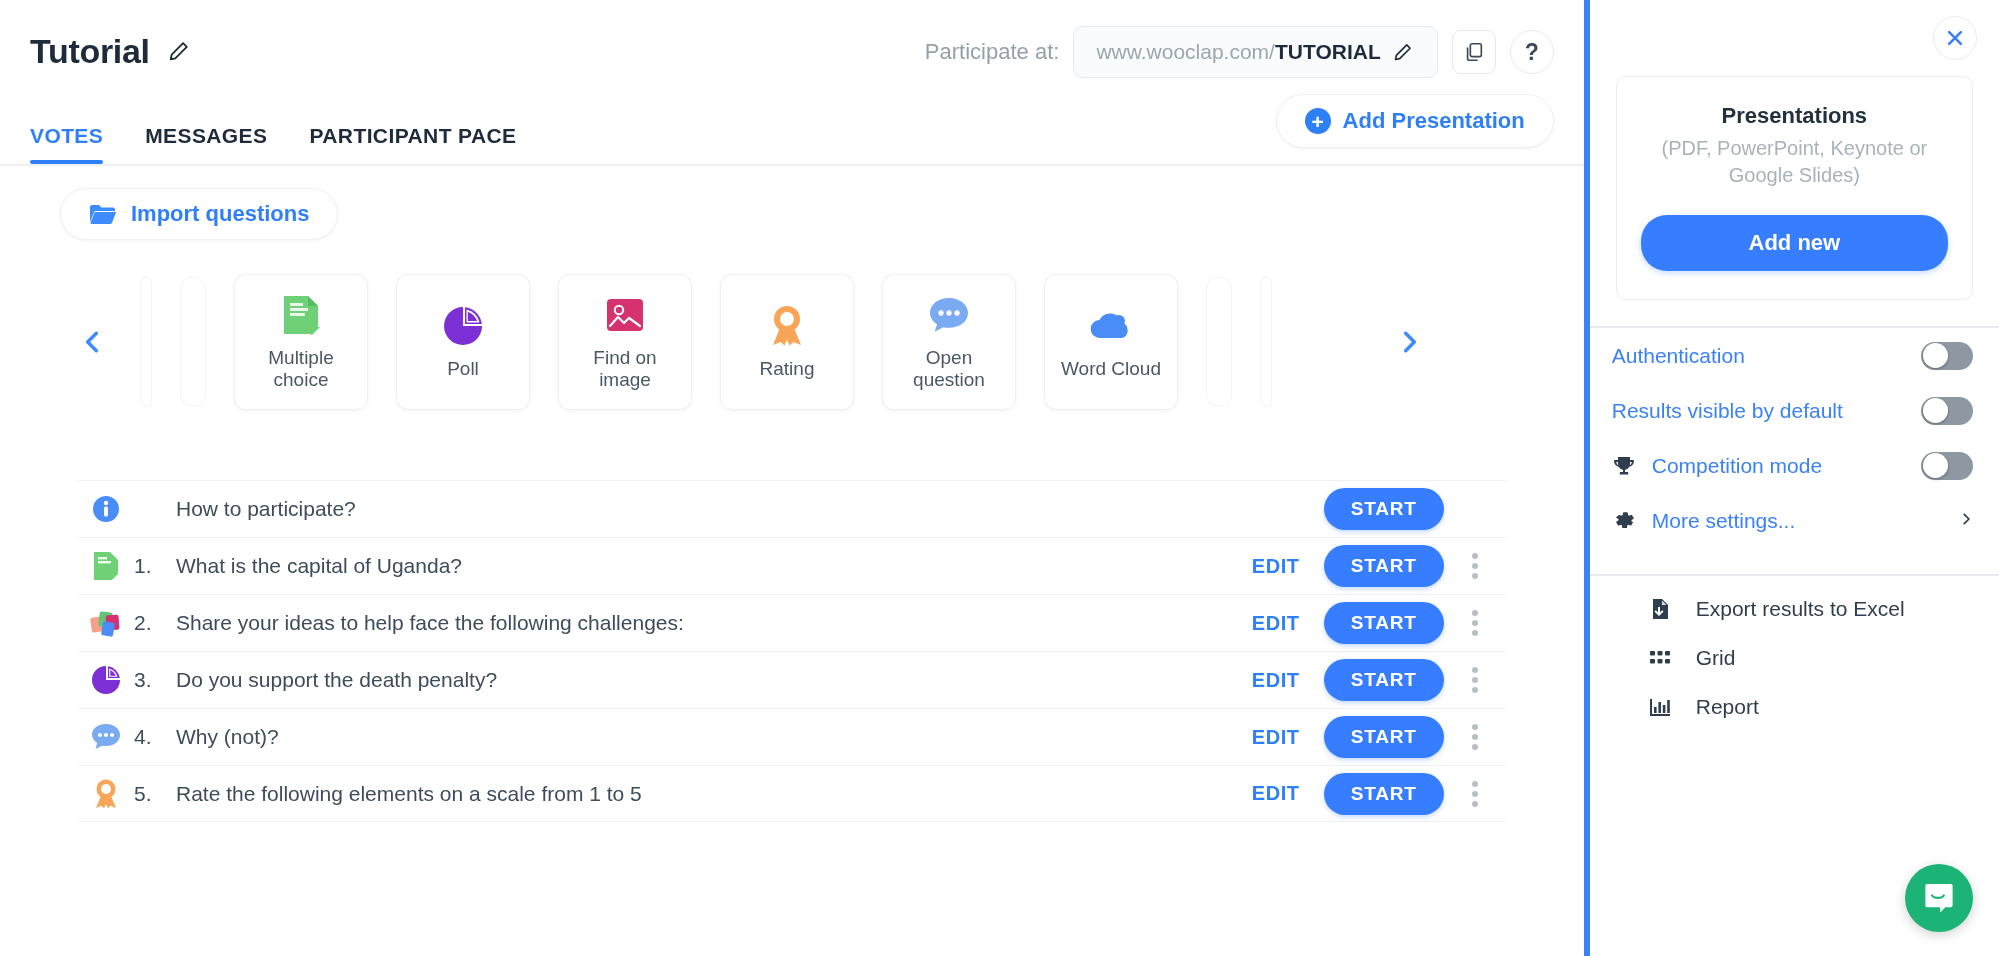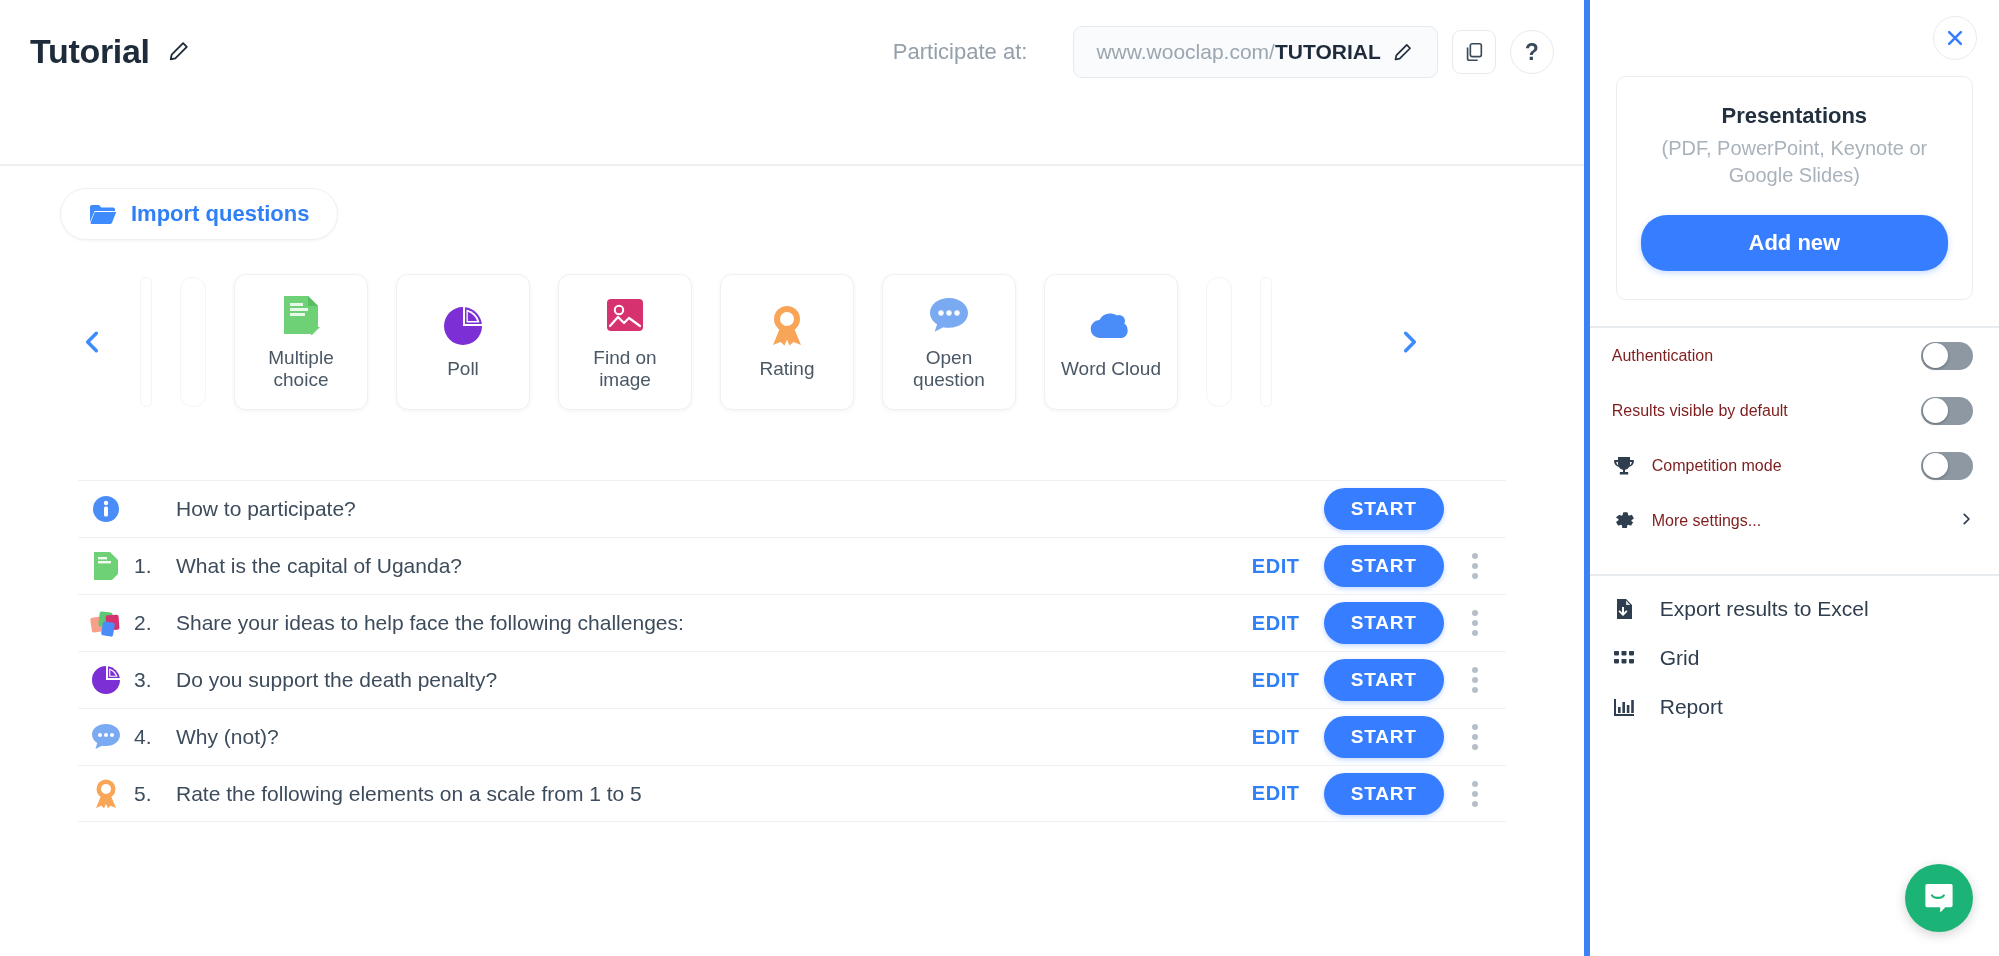--- a/index.html
+++ b/index.html
@@ -52,21 +52,20 @@
   .participate-label {
     font-size: 22px; color: #93a0ab; white-space: nowrap;
   }
   .url-box {
     display: flex; align-items: center; gap: 12px;
     background: #fafbfc;
     border: 1.5px solid #e6eaee;
     border-radius: 9px;
     padding: 12px 22px;
     height: 52px;
-    margin-left: 32px;
   }
   .url-text { font-size: 21px; color: #9aa6b1; white-space: nowrap; }
   .url-text b { color: #1d2b3a; font-weight: bold; }
   .url-pencil { width: 22px; height: 22px; display:flex; align-items:center; }
   .url-pencil svg { width: 20px; height: 20px; }
   .icon-btn {
     width: 44px; height: 44px;
     border: 1.5px solid #e6eaee;
     border-radius: 9px;
     display: flex; align-items: center; justify-content: center;
@@ -263,41 +262,41 @@
 
   .toggles { padding: 0 0 0 0; }
   .srow {
     display: flex; align-items: center;
     height: 55px;
     padding: 0 26px 0 22px;
     position: relative;
   }
   .srow .sicon { width: 40px; display:flex; align-items:center; }
   .srow .sicon svg { width: 24px; height: 24px; }
-  .srow .slabel { flex: 1 1 auto; font-size: 16px; color: #7f1d1d; }
+  .srow .slabel { flex: 1 1 auto; font-size: 21px; color: #3b82f6; }
   .srow.highlight {
     outline: 5px solid #f8281e;
     outline-offset: -2px;
     z-index: 3; background: #fff;
   }
   .toggle {
     width: 52px; height: 28px; border-radius: 14px;
     background: #8d98a3; position: relative; cursor: pointer;
     flex: 0 0 auto;
   }
   .toggle .knob {
     position: absolute; top: 1.5px; left: 1.5px;
     width: 25px; height: 25px; border-radius: 50%;
     background: #fff; box-shadow: 0 1px 3px rgba(0,0,0,0.3);
   }
   .toggle.on { background: #9ec2ff; }
   .toggle.on .knob { left: auto; right: -2px; top: -1px; width: 30px; height: 30px; background: #377dff; box-shadow: 0 1px 4px rgba(0,0,0,0.25); }
   .chev-right svg { width: 14px; height: 20px; }
 
-  .menu { padding-top: 8px; }
+  .menu { padding-top: 8px; padding-left: 36px; }
   .mrow {
     display: flex; align-items: center;
     height: 49px; padding: 0 26px 0 22px;
     cursor: pointer;
   }
   .mrow .micon { width: 48px; display: flex; align-items: center; }
   .mrow .micon svg { width: 24px; height: 24px; }
   .mrow .mlabel { font-size: 21px; color: #2f3e4e; }
 
   .intercom {
@@ -345,20 +344,29 @@
           <svg viewBox="0 0 24 24" fill="none" stroke="#3a4a5a" stroke-width="1.8" stroke-linejoin="round">
             <rect x="8" y="3" width="12" height="14" rx="2"></rect>
             <path d="M5 7v12a2 2 0 0 0 2 2h9"></path>
           </svg>
         </div>
         <div class="icon-btn round">
           <span class="qmark">?</span>
         </div>
       </div>
 
+      <div class="tabs-row">
+        <div class="tab active">VOTES</div>
+        <div class="tab">MESSAGES</div>
+        <div class="tab">PARTICIPANT PACE</div>
+        <div class="add-presentation">
+          <span class="plus-circle">+</span>
+          <span class="lbl">Add Presentation</span>
+        </div>
+      </div>
     </div>
 
     <div class="content">
 
       <div class="import-row">
         <div class="import-btn">
           <span class="folder-icon">
             <svg viewBox="0 0 28 24" fill="#3d8bfd">
               <path d="M1 5a2 2 0 0 1 2-2h7l2.2 2.6H24a2 2 0 0 1 2 2V9H5.6L1 20z"></path>
               <path d="M5.8 10h21.4l-4.1 10.6a2 2 0 0 1-1.9 1.3H2.6a1 1 0 0 1-.95-1.35z"></path>

